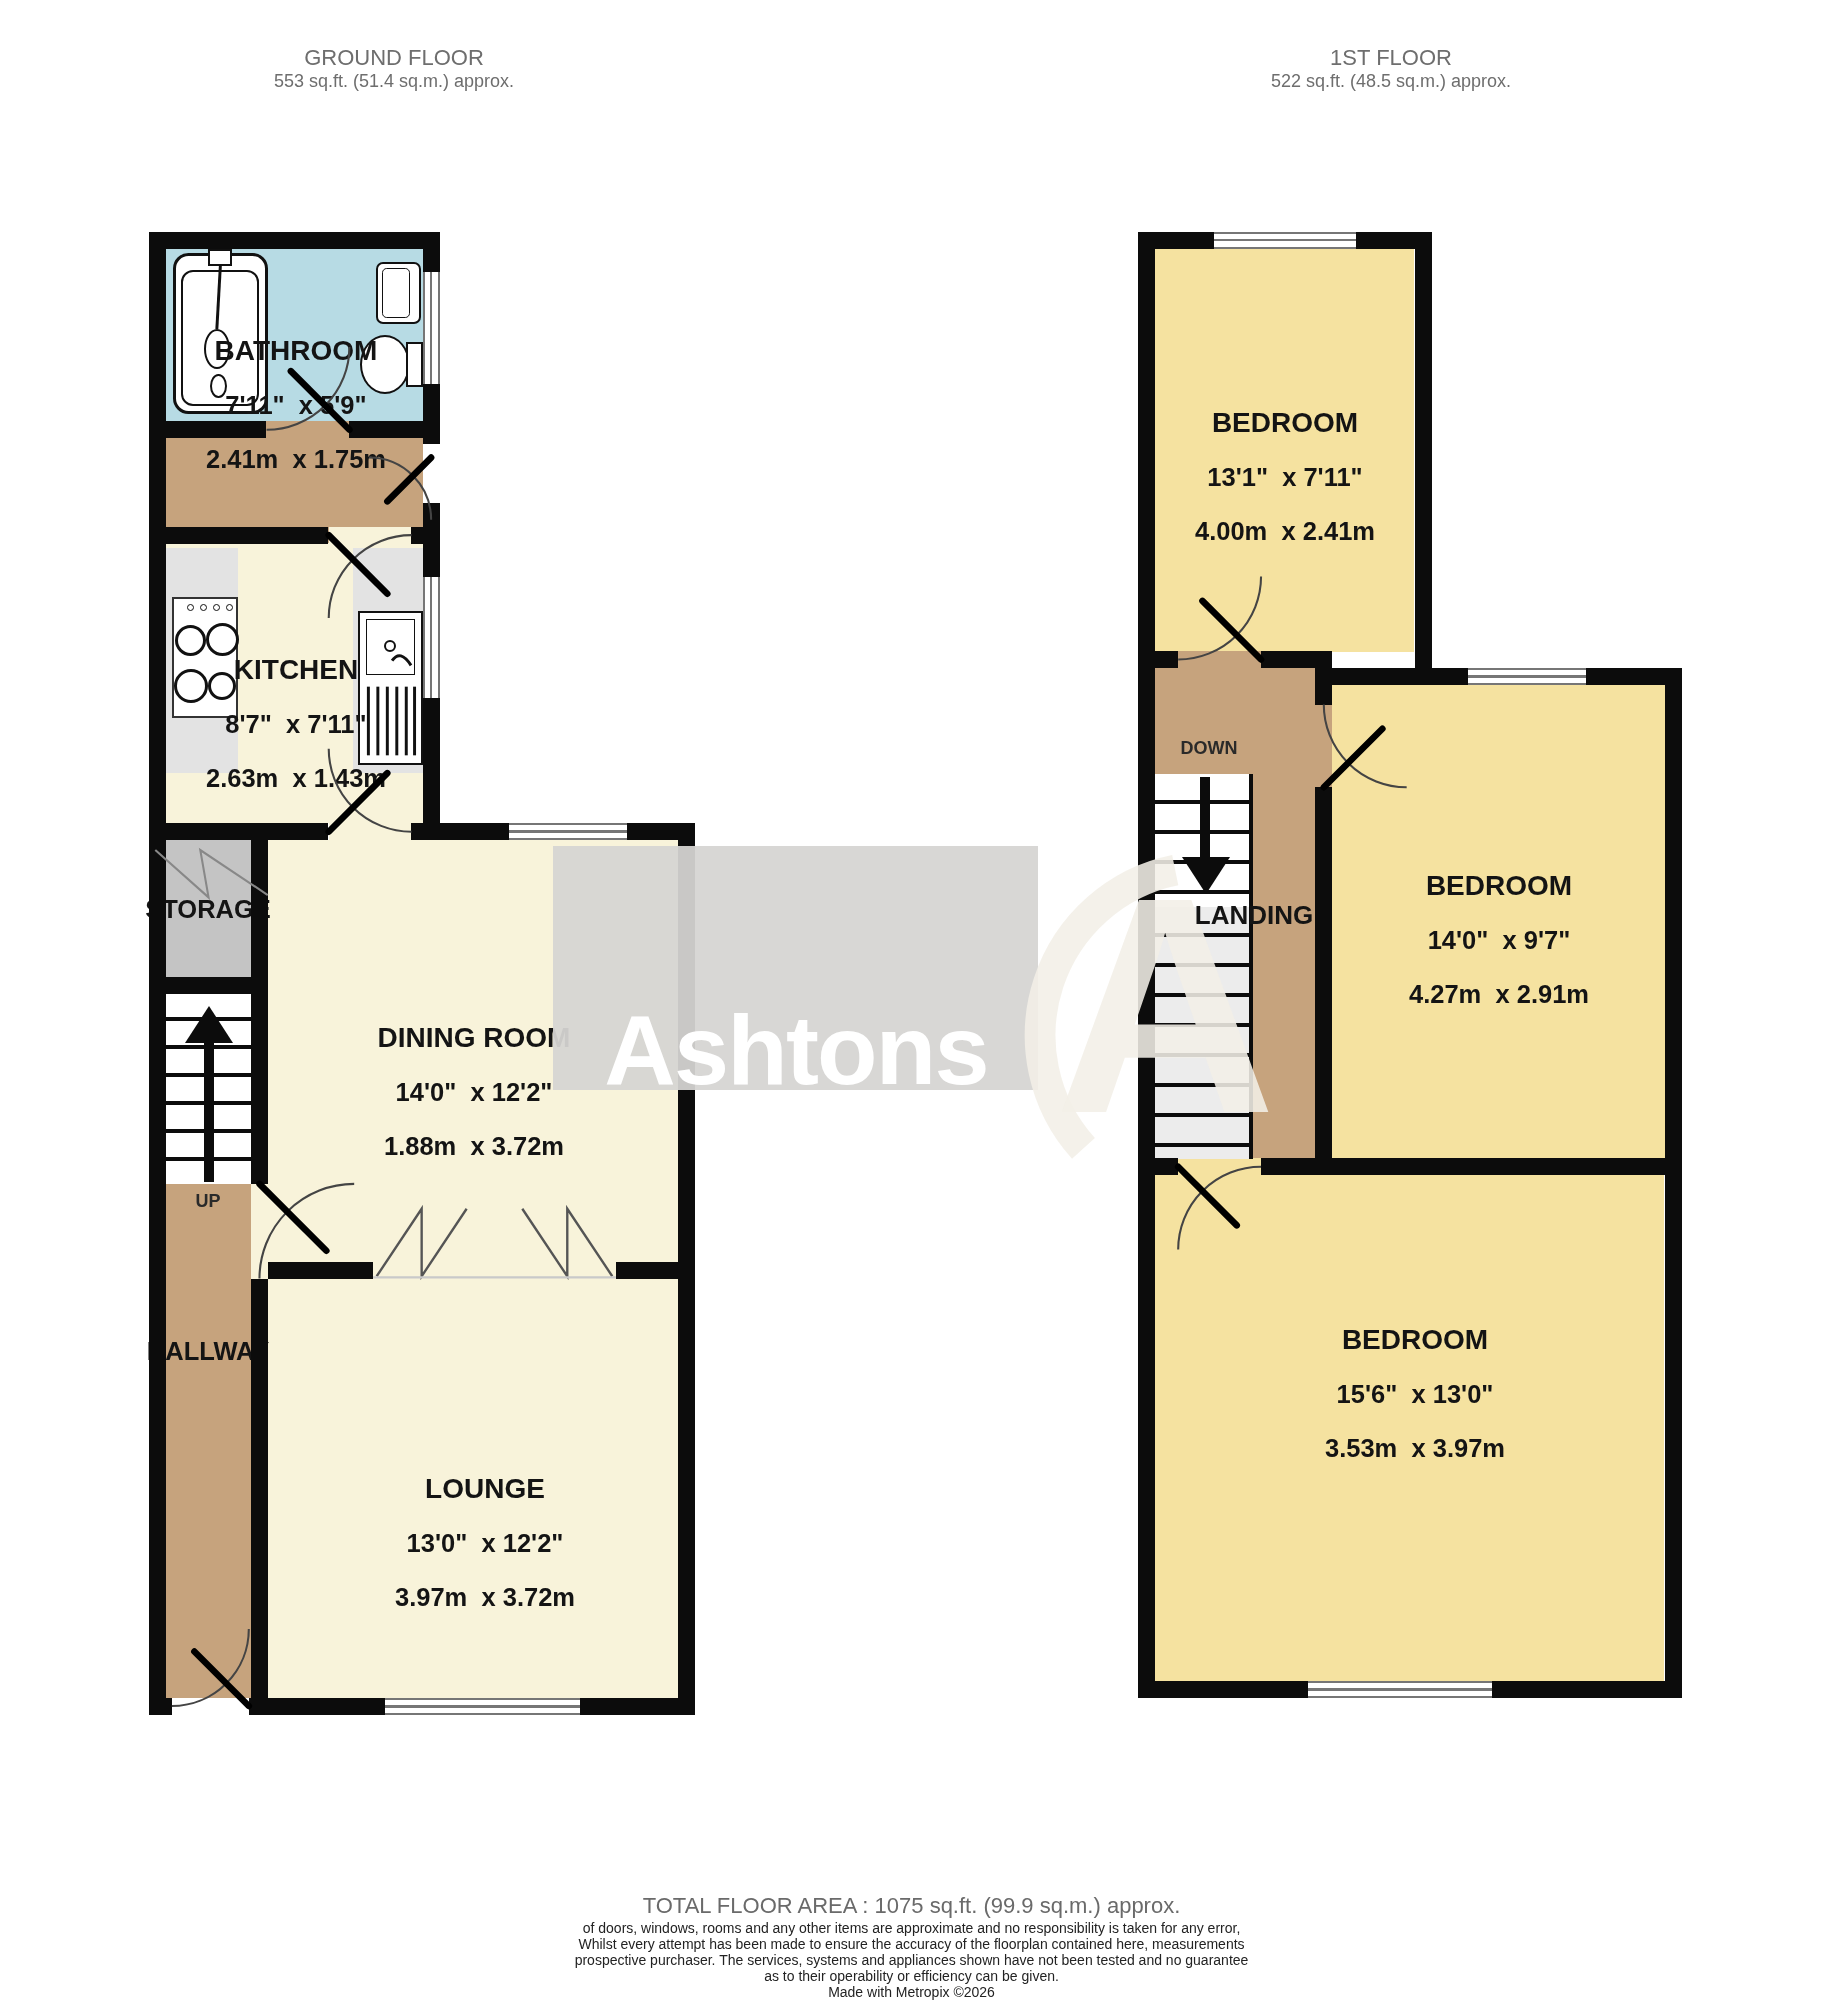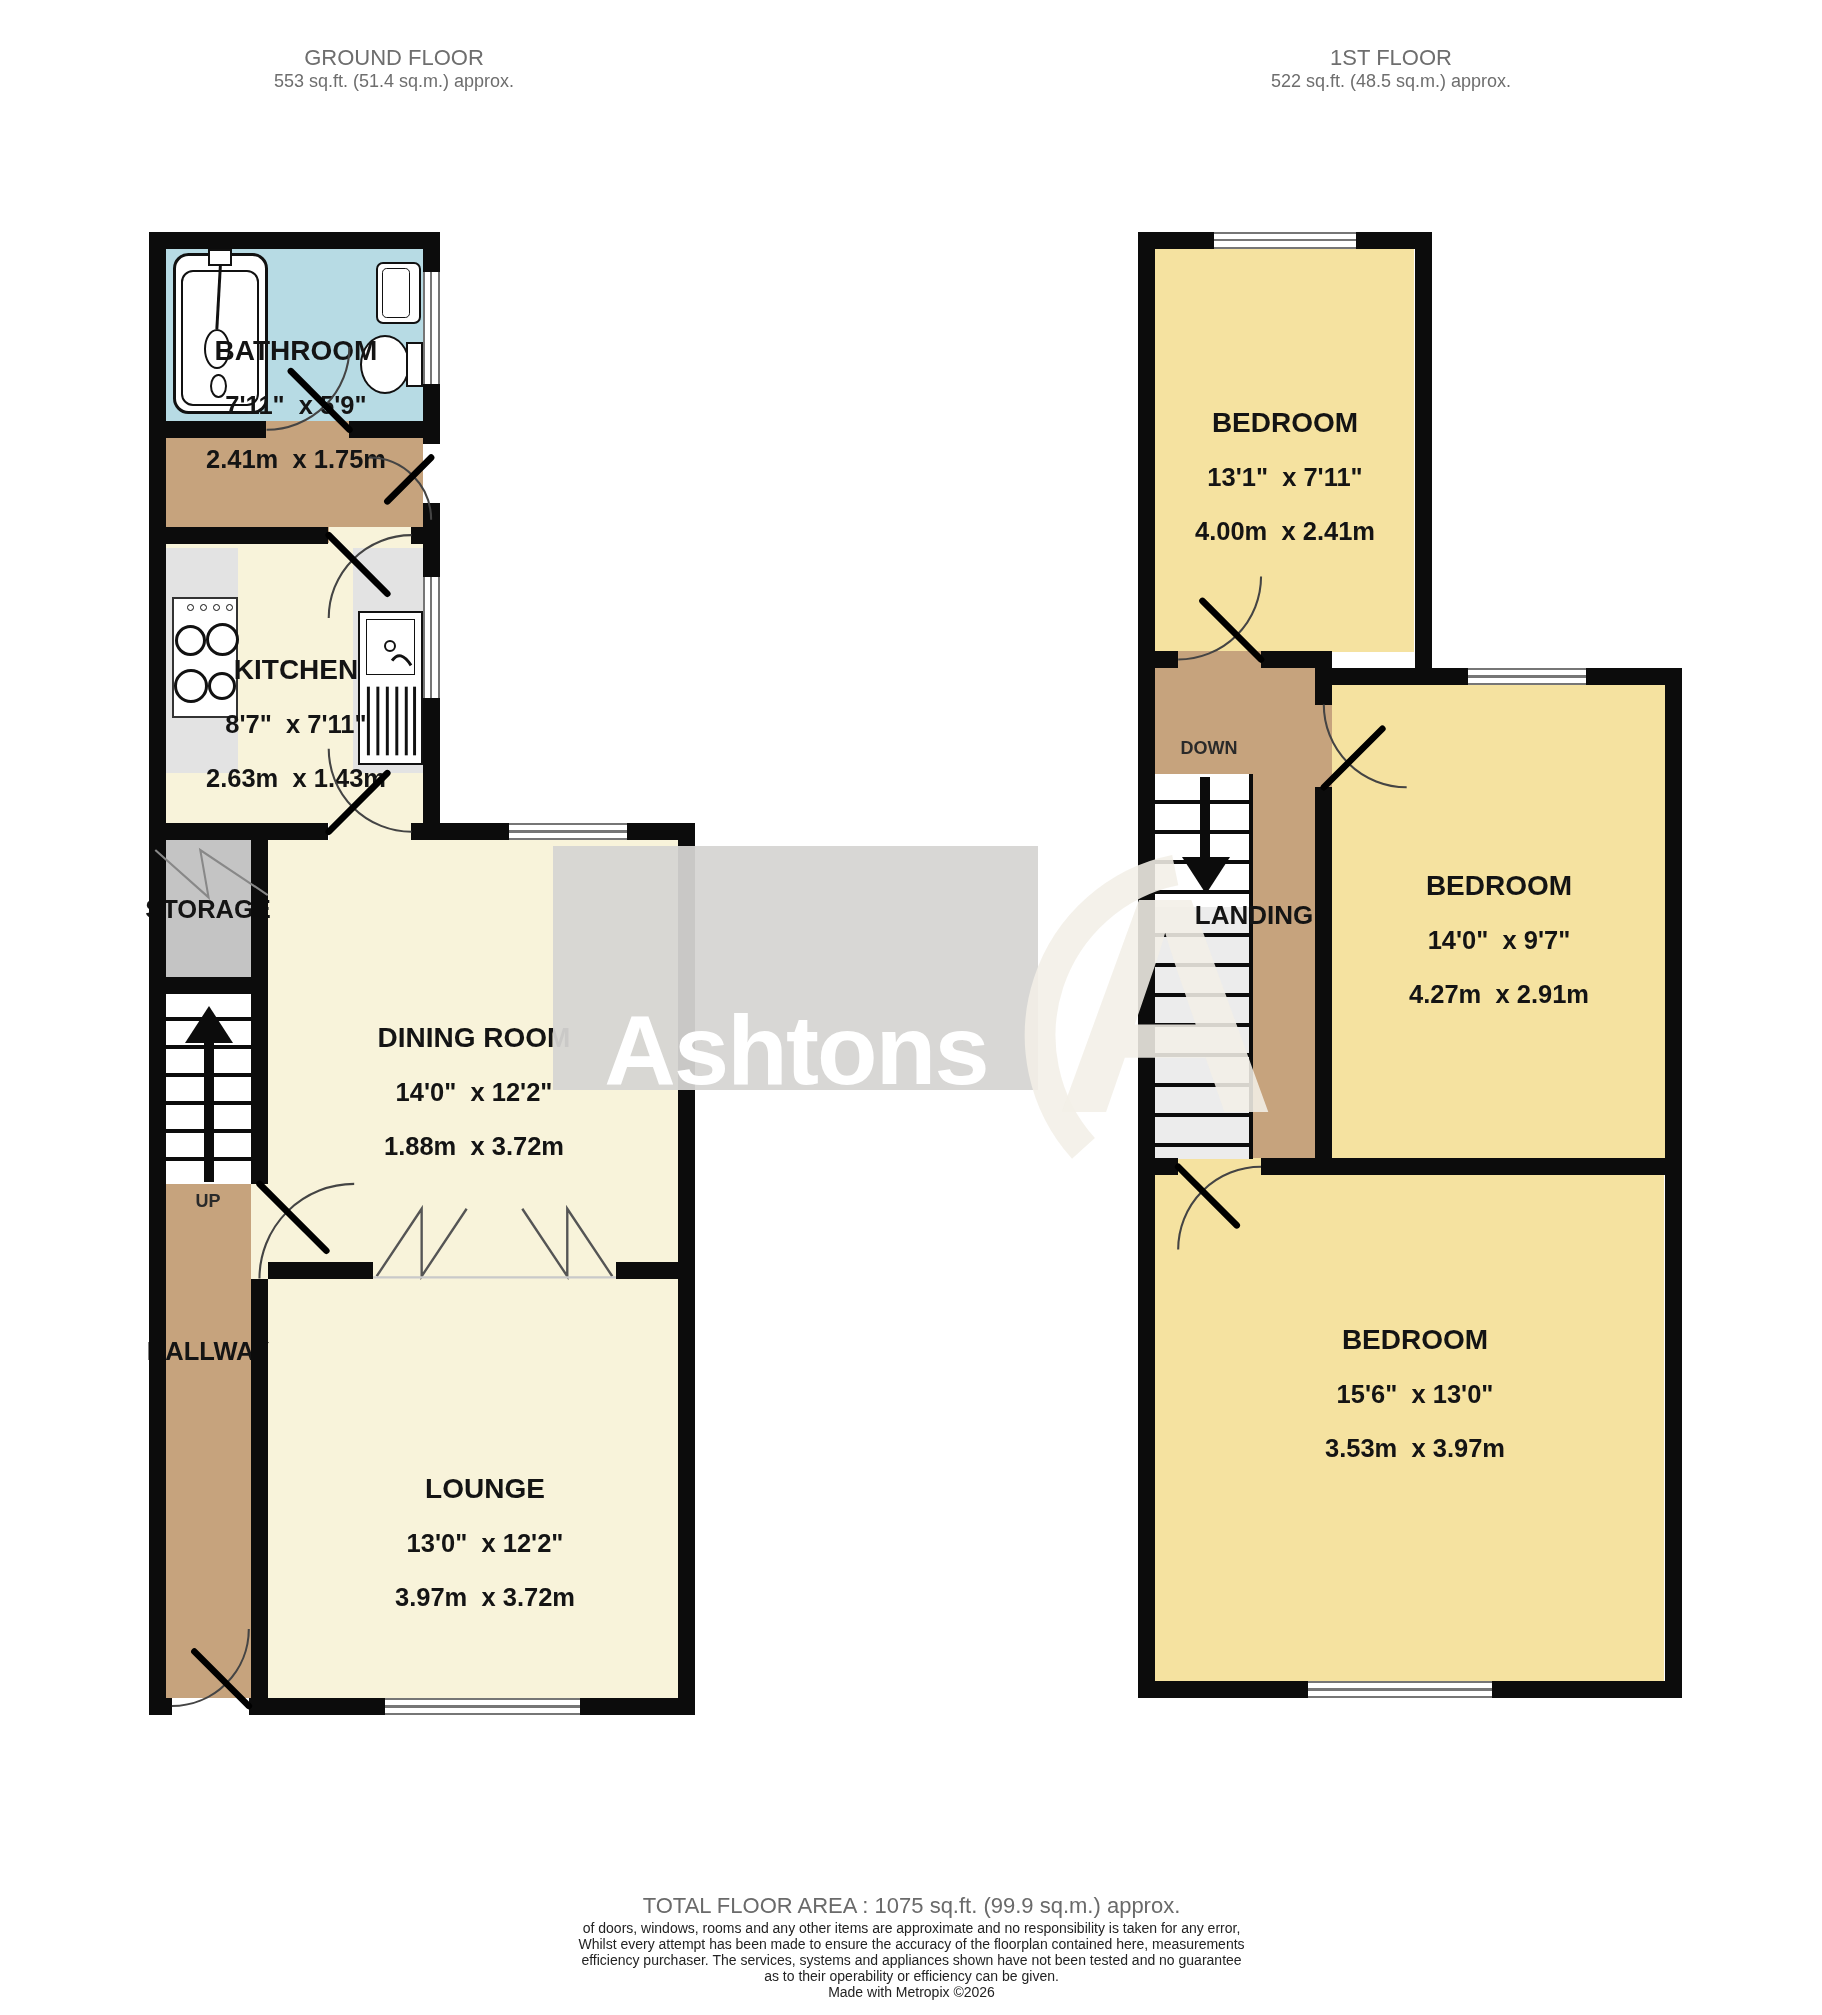--- a/index.html
+++ b/index.html
@@ -241,19 +241,19 @@
     <div class="rdim">15'6"  x 13'0"</div>
     <div class="rdim">3.53m  x 3.97m</div>
   </div>
   <div class="clip-label" style="left:1254px;top:900px;z-index:7;font-size:26px;">LANDING</div>
   <div class="stair-label" style="left:1209px;top:738px;">DOWN</div>
 
   <div id="footer-total" style="top:1893px;">TOTAL FLOOR AREA : 1075 sq.ft. (99.9 sq.m.) approx.</div>
   <div id="footer-block" style="top:1920px;">
     <div class="footer-line">of doors, windows, rooms and any other items are approximate and no responsibility is taken for any error,</div>
     <div class="footer-line">Whilst every attempt has been made to ensure the accuracy of the floorplan contained here, measurements</div>
-    <div class="footer-line">efficiency purchaser. The services, systems and appliances shown have not been tested and no guarantee</div>
+    <div class="footer-line">prospective purchaser. The services, systems and appliances shown have not been tested and no guarantee</div>
     <div class="footer-line">as to their operability or efficiency can be given.</div>
     <div class="footer-line">Made with Metropix ©2026</div>
   </div>
 
 </div>
 
 
 </body></html>

